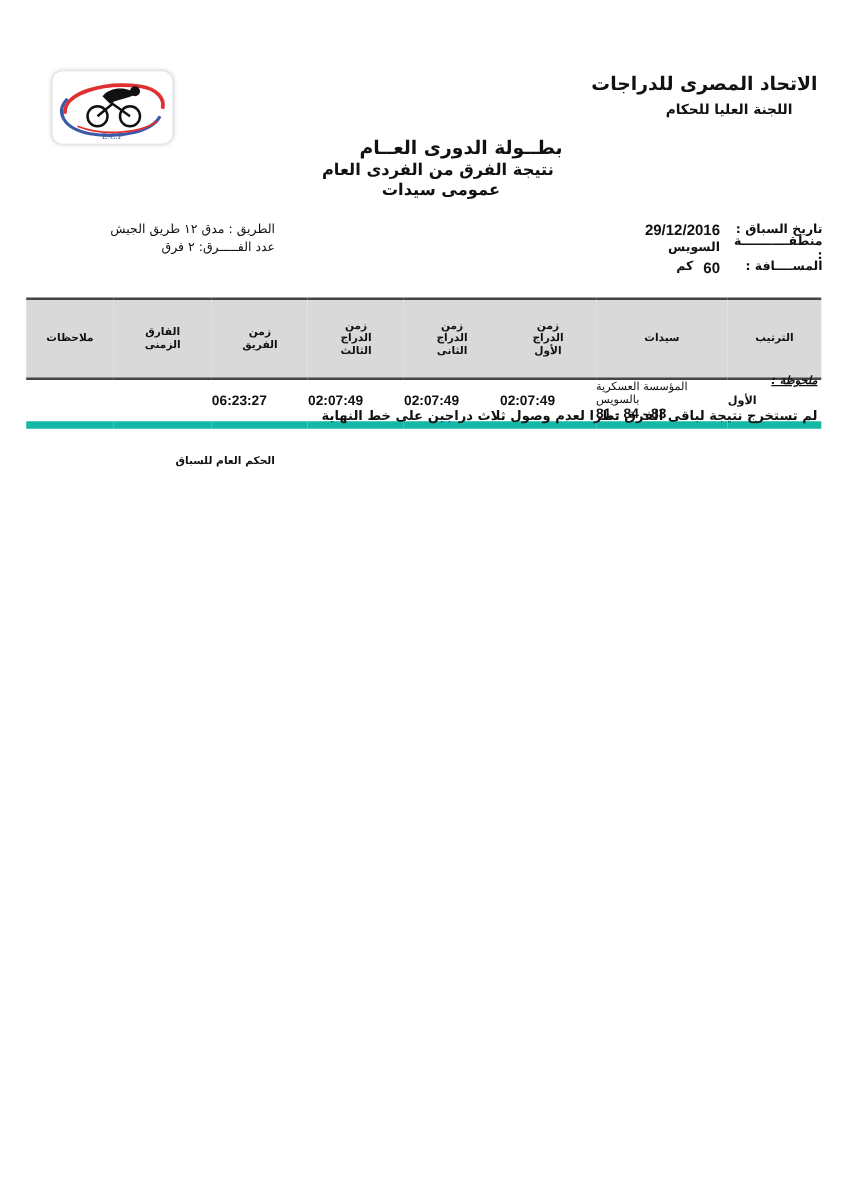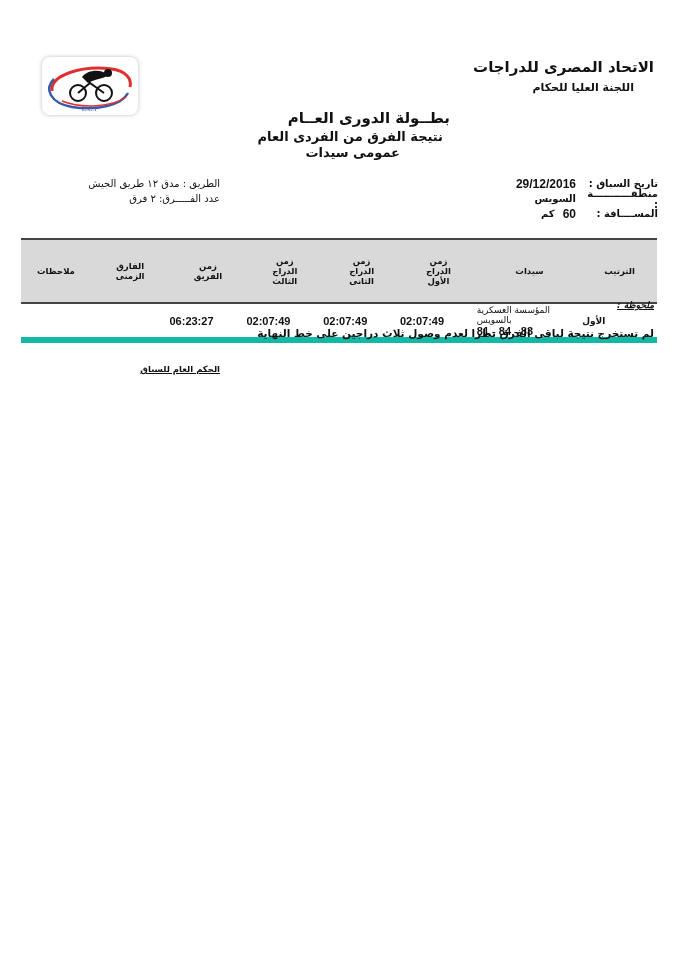--- a/index.html
+++ b/index.html
@@ -38,21 +38,21 @@
             border-top:2px solid #444; border-bottom:2px solid #444; padding:16px; }
   .tbl td { font-size:11px; font-weight:bold; text-align:left; height:33px; padding:0;
             border-bottom:6px solid #14b8a6; font-family:"Liberation Sans", sans-serif; }
   .tbl td.ar { font-family:"DejaVu Sans", sans-serif; font-size:9px; }
   .team-name { font-size:9px; font-weight:normal; font-family:"DejaVu Sans", sans-serif; }
   .team-nums { font-size:11px; font-family:"Liberation Sans", sans-serif; }
 
   
   .notes-label { right:24px; top:300px; font-size:9px; font-weight:bold; text-decoration:underline;font-style:italic; }
   .notes-text { right:24px; top:327px; font-size:10.5px; font-weight:bold; }
-  .signature { right:458px; top:364px; font-size:8.5px; font-weight:bold;text-decoration:underline; }
+  .signature { right:458px; top:364px; font-size:8.5px; font-weight:bold; }
 </style>
 </head>
 <body>
 
 <div class="abs logo">
   <svg width="96" height="58" viewBox="0 0 96 58">
     <path d="M10 34 C 8 18, 40 8, 70 12 C 84 14, 90 22, 88 30" fill="none" stroke="#e03030" stroke-width="3"></path>
     <path d="M12 22 C 2 32, 8 46, 30 50 C 55 54, 80 48, 86 36" fill="none" stroke="#3a5aa8" stroke-width="2.5"></path>
     <path d="M20 44 C 40 52, 70 50, 84 40" fill="none" stroke="#e03030" stroke-width="1.5"></path>
     <circle cx="36" cy="36" r="8" fill="none" stroke="#111" stroke-width="2"></circle>

